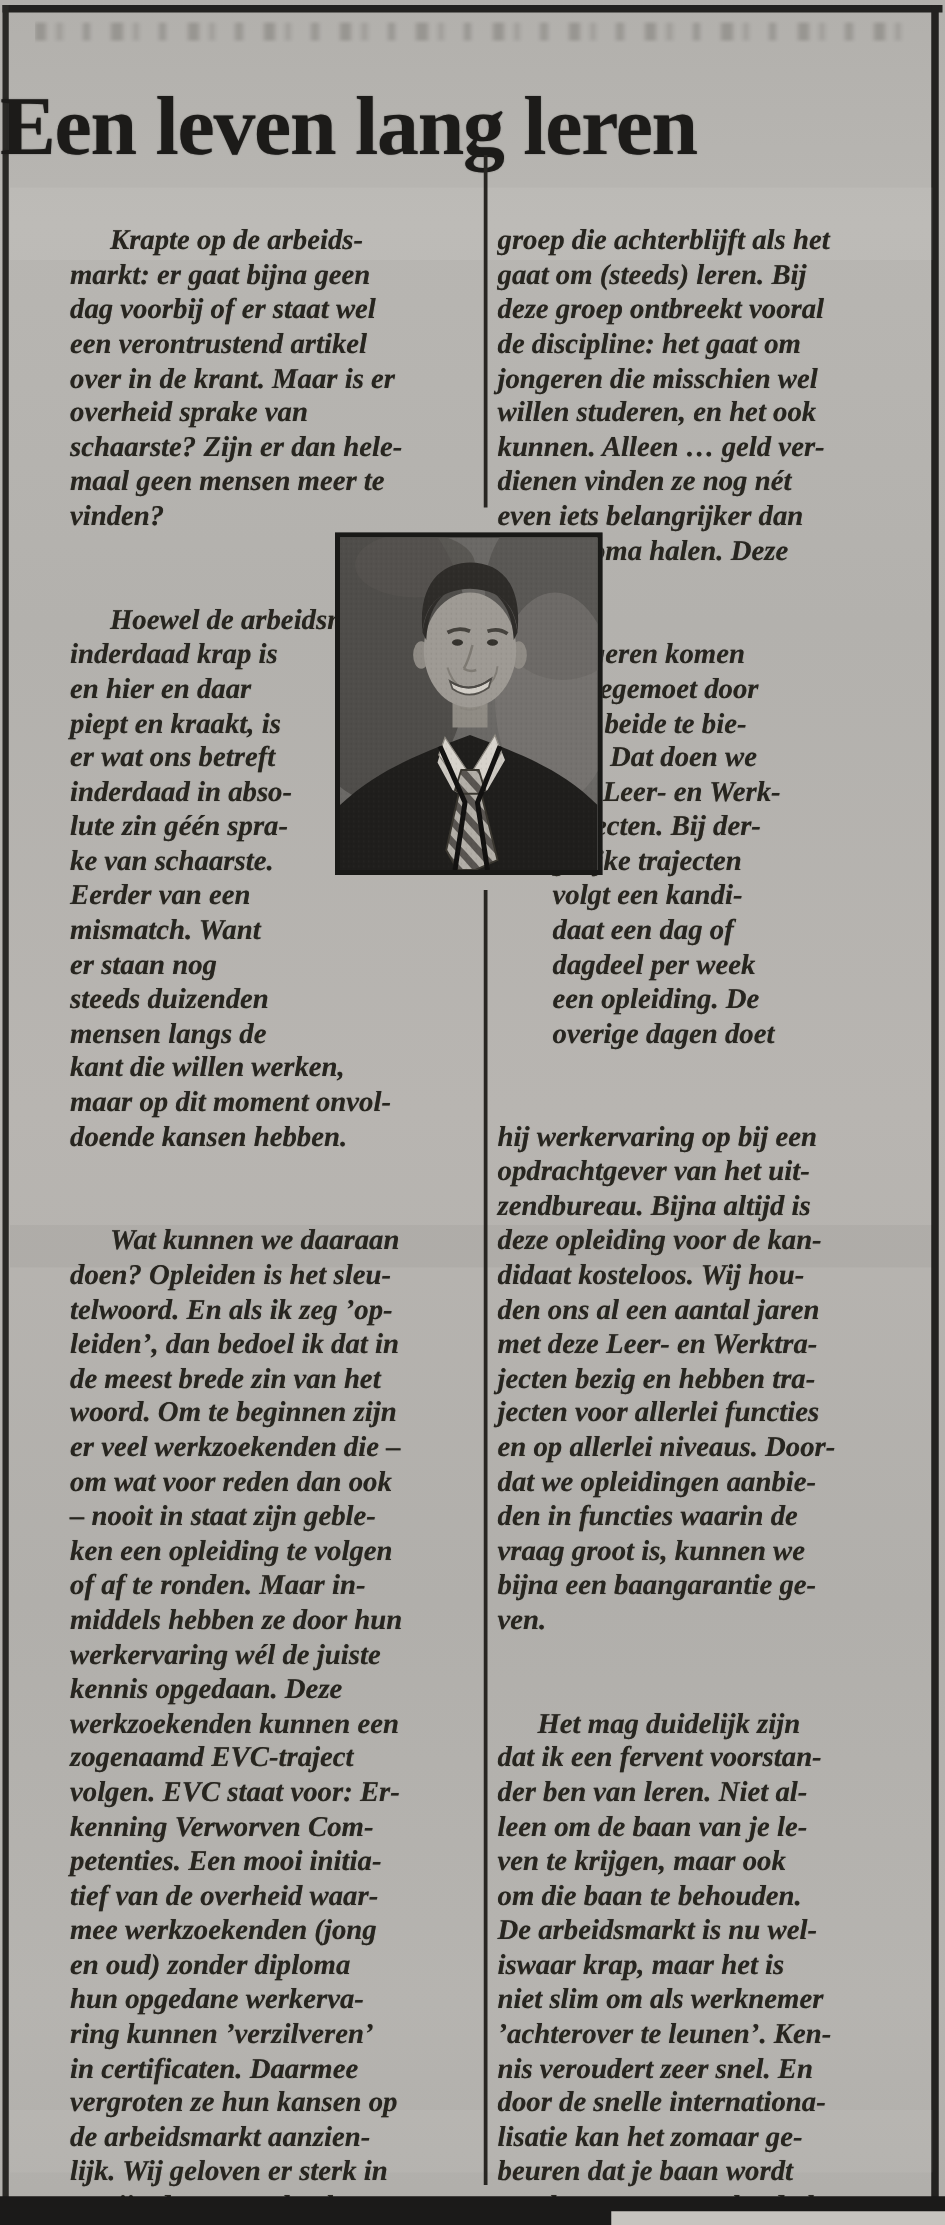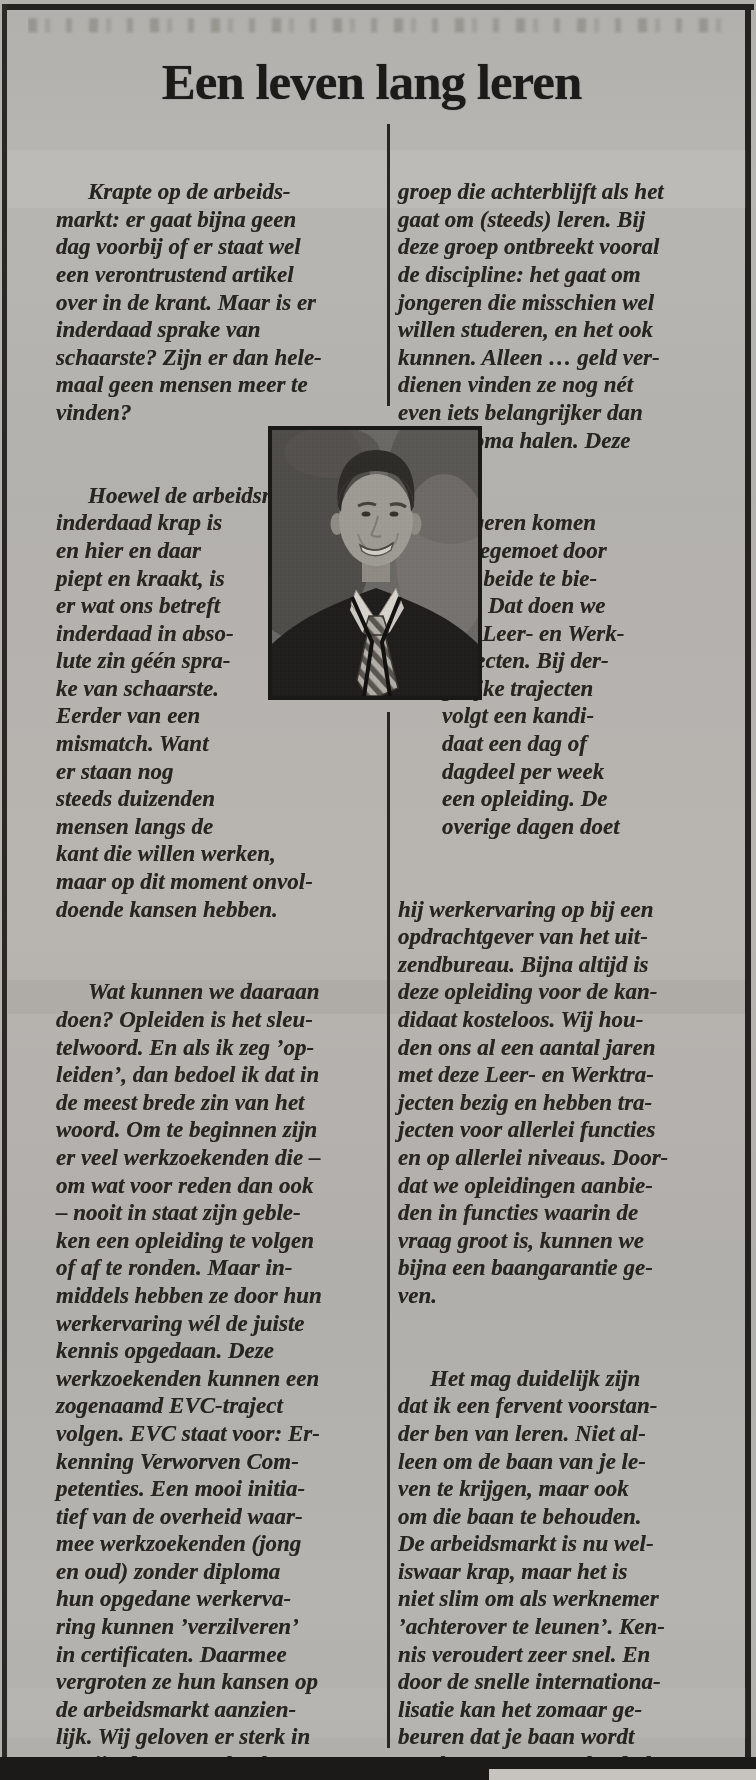--- a/index.html
+++ b/index.html
@@ -13,22 +13,22 @@
   .frame-left{position:absolute;left:2px;top:4px;width:5px;height:1776px;background:#2a2926;}
   .frame-right{position:absolute;left:745px;top:4px;width:6px;height:1756px;background:#232220;}
   .ghost{
     position:absolute;left:28px;top:11px;width:700px;height:26px;opacity:.45;filter:blur(1.6px);
     background:
       repeating-linear-gradient(90deg, rgba(70,68,62,.55) 0 9px, rgba(70,68,62,0) 9px 17px, rgba(70,68,62,.35) 17px 22px, rgba(70,68,62,0) 22px 38px, rgba(70,68,62,.5) 38px 44px, rgba(70,68,62,0) 44px 61px);
     -webkit-mask-image:linear-gradient(180deg,transparent 0 20%,#000 35% 75%,transparent 90%);
             mask-image:linear-gradient(180deg,transparent 0 20%,#000 35% 75%,transparent 90%);
   }
   .title{
-    position:absolute;left:0;top:20px;width:743px;text-align:center;
-    font-size:51px;font-weight:700;letter-spacing:-1px;color:#1c1b19;line-height:1.1;
+    position:absolute;left:0;top:20px;width:743px;
+    font-size:67px;font-weight:700;letter-spacing:-1px;color:#1c1b19;line-height:1.1;
     text-shadow:0 0 1px rgba(28,27,25,.6);
   }
   .col{
     position:absolute;top:123px;font-style:italic;font-weight:600;
     font-size:23px;line-height:27.6px;white-space:pre;color:#27251f;
     text-shadow:0 0 .6px rgba(39,37,31,.55);
   }
   .col-left{left:56px;width:330px;}
   .col-right{left:398px;width:347px;}
   .para{margin:0;}
@@ -66,21 +66,21 @@
 
   <div class="divider div-top"></div>
   <div class="divider div-bottom"></div>
 
   <div class="col col-left">
     <p class="para indent">Krapte op de arbeids-
 markt: er gaat bijna geen
 dag voorbij of er staat wel
 een verontrustend artikel
 over in de krant. Maar is er
-inderdaad sprake van
+overheid sprake van
 schaarste? Zijn er dan hele-
 maal geen mensen meer te
 vinden?</p>
     <p class="para indent">Hoewel de arbeidsmarkt
 inderdaad krap is
 en hier en daar
 piept en kraakt, is
 er wat ons betreft
 inderdaad in abso-
 lute zin géén spra-

